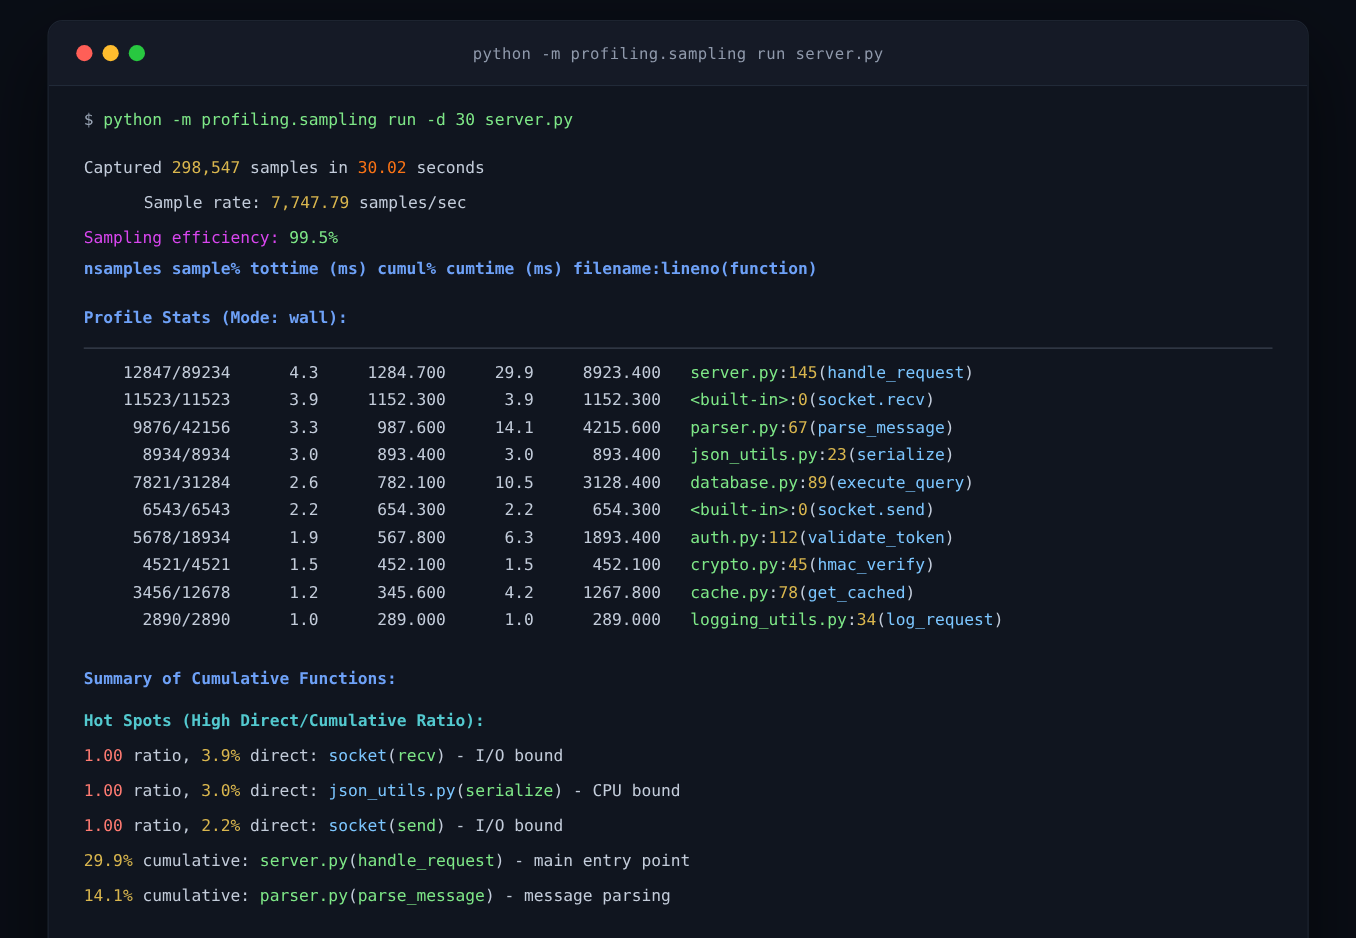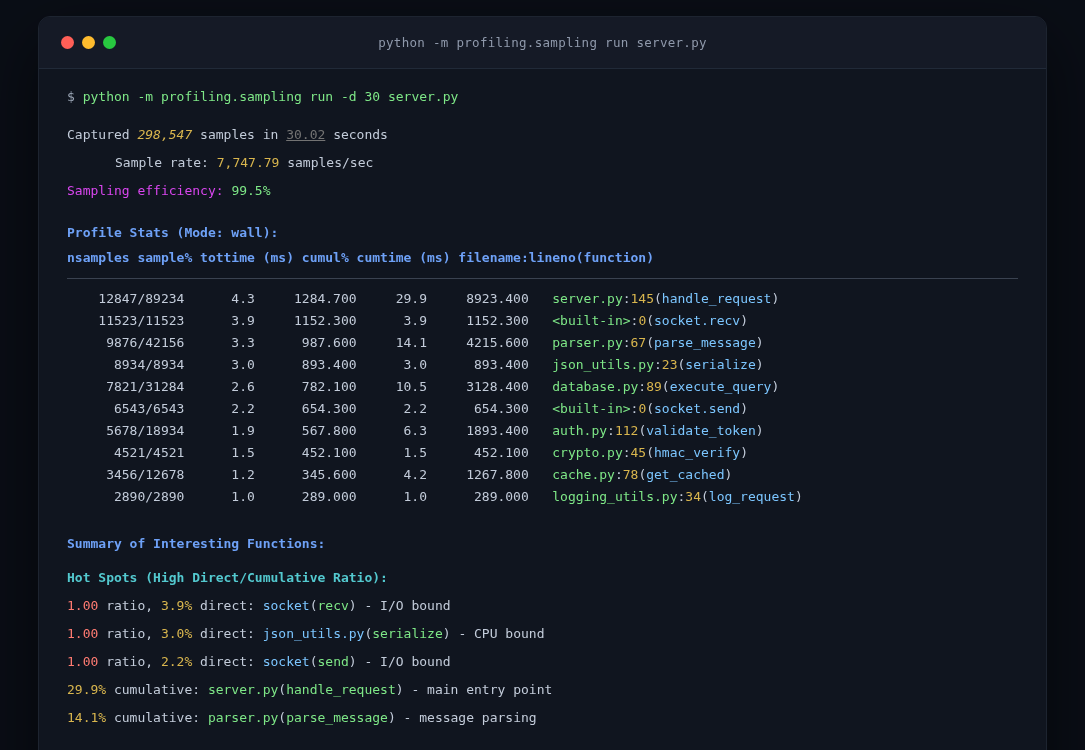--- a/index.html
+++ b/index.html
@@ -47,37 +47,37 @@
   <div class="titlebar">
     <div class="lights">
       <span class="light" style="background: rgb(255, 95, 87);"></span>
       <span class="light" style="background: rgb(254, 188, 46);"></span>
       <span class="light" style="background: rgb(40, 200, 64);"></span>
     </div>
     <div class="title">python -m profiling.sampling run server.py</div>
   </div>
   <div class="content">
       <div class="line"><span style="color: rgb(154, 165, 181);">$ </span><span style="color: rgb(126, 231, 135);">python -m profiling.sampling run -d 30 server.py</span></div>
-      <div class="line mt10"><span style="color: rgb(195, 204, 218);">Captured </span><span style="color: rgb(217, 182, 78); font-style: italic;">298,547</span><span style="color: rgb(195, 204, 218);"> samples in </span><span style="color: #737373; text-decoration: underline;">30.02</span><span style="color: rgb(195, 204, 218);"> seconds</span></div>
+      <div class="line mt10"><span style="color: rgb(195, 204, 218);">Captured </span><span style="color: rgb(217, 182, 78);">298,547</span><span style="color: rgb(195, 204, 218);"> samples in </span><span style="color: #f97316;">30.02</span><span style="color: rgb(195, 204, 218);"> seconds</span></div>
       <div class="line"><span style="color: rgb(195, 204, 218); margin-left: 48px;">Sample rate: </span><span style="color: rgb(217, 182, 78);">7,747.79</span><span style="color: rgb(195, 204, 218);"> samples/sec</span></div>
       <div class="line"><span style="color: #d946ef;">Sampling efficiency: </span><span style="color: rgb(126, 231, 135);">99.5%</span></div>
+      <div class="line bold row"><span style="color: rgb(110, 161, 247);">nsamples sample% tottime (ms) cumul% cumtime (ms) filename:lineno(function)</span></div>
       <div class="line bold mt14"><span style="color: rgb(110, 161, 247);">Profile Stats (Mode: wall):</span></div>
-      <div class="line bold row"><span style="color: rgb(110, 161, 247);">nsamples sample% tottime (ms) cumul% cumtime (ms) filename:lineno(function)</span></div>
       <div class="divider"></div>
       <div class="line row"><span style="color: rgb(195, 204, 218);">    12847/89234      4.3     1284.700     29.9     8923.400   </span><span style="color: rgb(126, 231, 135);">server.py</span><span style="color: rgb(195, 204, 218);">:</span><span style="color: rgb(217, 182, 78);">145</span><span style="color: rgb(195, 204, 218);">(</span><span style="color: rgb(124, 198, 255);">handle_request</span><span style="color: rgb(195, 204, 218);">)</span></div>
       <div class="line row"><span style="color: rgb(195, 204, 218);">    11523/11523      3.9     1152.300      3.9     1152.300   </span><span style="color: rgb(126, 231, 135);">&lt;built-in&gt;</span><span style="color: rgb(195, 204, 218);">:</span><span style="color: rgb(217, 182, 78);">0</span><span style="color: rgb(195, 204, 218);">(</span><span style="color: rgb(124, 198, 255);">socket.recv</span><span style="color: rgb(195, 204, 218);">)</span></div>
       <div class="line row"><span style="color: rgb(195, 204, 218);">     9876/42156      3.3      987.600     14.1     4215.600   </span><span style="color: rgb(126, 231, 135);">parser.py</span><span style="color: rgb(195, 204, 218);">:</span><span style="color: rgb(217, 182, 78);">67</span><span style="color: rgb(195, 204, 218);">(</span><span style="color: rgb(124, 198, 255);">parse_message</span><span style="color: rgb(195, 204, 218);">)</span></div>
       <div class="line row"><span style="color: rgb(195, 204, 218);">      8934/8934      3.0      893.400      3.0      893.400   </span><span style="color: rgb(126, 231, 135);">json_utils.py</span><span style="color: rgb(195, 204, 218);">:</span><span style="color: rgb(217, 182, 78);">23</span><span style="color: rgb(195, 204, 218);">(</span><span style="color: rgb(124, 198, 255);">serialize</span><span style="color: rgb(195, 204, 218);">)</span></div>
       <div class="line row"><span style="color: rgb(195, 204, 218);">     7821/31284      2.6      782.100     10.5     3128.400   </span><span style="color: rgb(126, 231, 135);">database.py</span><span style="color: rgb(195, 204, 218);">:</span><span style="color: rgb(217, 182, 78);">89</span><span style="color: rgb(195, 204, 218);">(</span><span style="color: rgb(124, 198, 255);">execute_query</span><span style="color: rgb(195, 204, 218);">)</span></div>
       <div class="line row"><span style="color: rgb(195, 204, 218);">      6543/6543      2.2      654.300      2.2      654.300   </span><span style="color: rgb(126, 231, 135);">&lt;built-in&gt;</span><span style="color: rgb(195, 204, 218);">:</span><span style="color: rgb(217, 182, 78);">0</span><span style="color: rgb(195, 204, 218);">(</span><span style="color: rgb(124, 198, 255);">socket.send</span><span style="color: rgb(195, 204, 218);">)</span></div>
       <div class="line row"><span style="color: rgb(195, 204, 218);">     5678/18934      1.9      567.800      6.3     1893.400   </span><span style="color: rgb(126, 231, 135);">auth.py</span><span style="color: rgb(195, 204, 218);">:</span><span style="color: rgb(217, 182, 78);">112</span><span style="color: rgb(195, 204, 218);">(</span><span style="color: rgb(124, 198, 255);">validate_token</span><span style="color: rgb(195, 204, 218);">)</span></div>
       <div class="line row"><span style="color: rgb(195, 204, 218);">      4521/4521      1.5      452.100      1.5      452.100   </span><span style="color: rgb(126, 231, 135);">crypto.py</span><span style="color: rgb(195, 204, 218);">:</span><span style="color: rgb(217, 182, 78);">45</span><span style="color: rgb(195, 204, 218);">(</span><span style="color: rgb(124, 198, 255);">hmac_verify</span><span style="color: rgb(195, 204, 218);">)</span></div>
       <div class="line row"><span style="color: rgb(195, 204, 218);">     3456/12678      1.2      345.600      4.2     1267.800   </span><span style="color: rgb(126, 231, 135);">cache.py</span><span style="color: rgb(195, 204, 218);">:</span><span style="color: rgb(217, 182, 78);">78</span><span style="color: rgb(195, 204, 218);">(</span><span style="color: rgb(124, 198, 255);">get_cached</span><span style="color: rgb(195, 204, 218);">)</span></div>
       <div class="line row"><span style="color: rgb(195, 204, 218);">      2890/2890      1.0      289.000      1.0      289.000   </span><span style="color: rgb(126, 231, 135);">logging_utils.py</span><span style="color: rgb(195, 204, 218);">:</span><span style="color: rgb(217, 182, 78);">34</span><span style="color: rgb(195, 204, 218);">(</span><span style="color: rgb(124, 198, 255);">log_request</span><span style="color: rgb(195, 204, 218);">)</span></div>
-      <div class="line bold mt22"><span style="color: rgb(110, 161, 247);">Summary of Interesting Functions:</span></div>
+      <div class="line bold mt22"><span style="color: rgb(110, 161, 247);">Summary of Cumulative Functions:</span></div>
       <div class="line bold mt6"><span style="color: rgb(83, 201, 207);">Hot Spots (High Direct/Cumulative Ratio):</span></div>
       <div class="line"><span style="color: rgb(255, 123, 114);">1.00</span><span style="color: rgb(195, 204, 218);"> ratio, </span><span style="color: rgb(217, 182, 78);">3.9%</span><span style="color: rgb(195, 204, 218);"> direct: </span><span style="color: rgb(124, 198, 255);">socket</span><span style="color: rgb(195, 204, 218);">(</span><span style="color: rgb(126, 231, 135);">recv</span><span style="color: rgb(195, 204, 218);">) - I/O bound</span></div>
       <div class="line"><span style="color: rgb(255, 123, 114);">1.00</span><span style="color: rgb(195, 204, 218);"> ratio, </span><span style="color: rgb(217, 182, 78);">3.0%</span><span style="color: rgb(195, 204, 218);"> direct: </span><span style="color: rgb(124, 198, 255);">json_utils.py</span><span style="color: rgb(195, 204, 218);">(</span><span style="color: rgb(126, 231, 135);">serialize</span><span style="color: rgb(195, 204, 218);">) - CPU bound</span></div>
       <div class="line"><span style="color: rgb(255, 123, 114);">1.00</span><span style="color: rgb(195, 204, 218);"> ratio, </span><span style="color: rgb(217, 182, 78);">2.2%</span><span style="color: rgb(195, 204, 218);"> direct: </span><span style="color: rgb(124, 198, 255);">socket</span><span style="color: rgb(195, 204, 218);">(</span><span style="color: rgb(126, 231, 135);">send</span><span style="color: rgb(195, 204, 218);">) - I/O bound</span></div>
       <div class="line"><span style="color: rgb(217, 182, 78);">29.9%</span><span style="color: rgb(195, 204, 218);"> cumulative: </span><span style="color: rgb(126, 231, 135);">server.py</span><span style="color: rgb(195, 204, 218);">(</span><span style="color: rgb(126, 231, 135);">handle_request</span><span style="color: rgb(195, 204, 218);">) - main entry point</span></div>
       <div class="line"><span style="color: rgb(217, 182, 78);">14.1%</span><span style="color: rgb(195, 204, 218);"> cumulative: </span><span style="color: rgb(126, 231, 135);">parser.py</span><span style="color: rgb(195, 204, 218);">(</span><span style="color: rgb(126, 231, 135);">parse_message</span><span style="color: rgb(195, 204, 218);">) - message parsing</span></div>
     </div>
 </div>
 
 </body></html>

